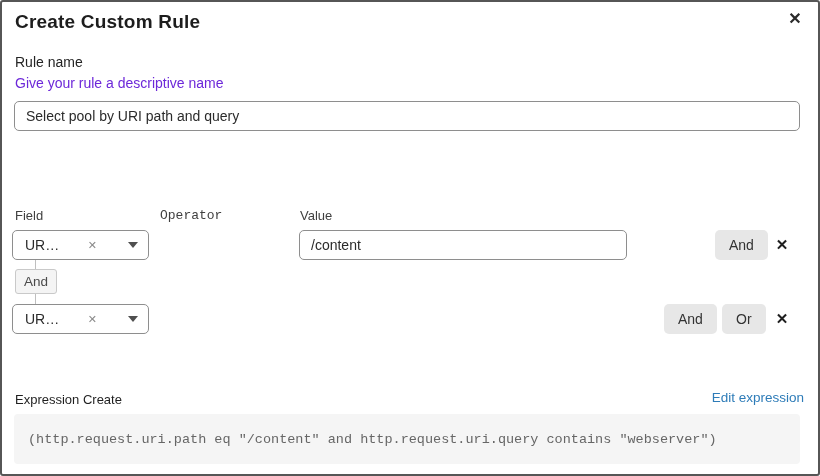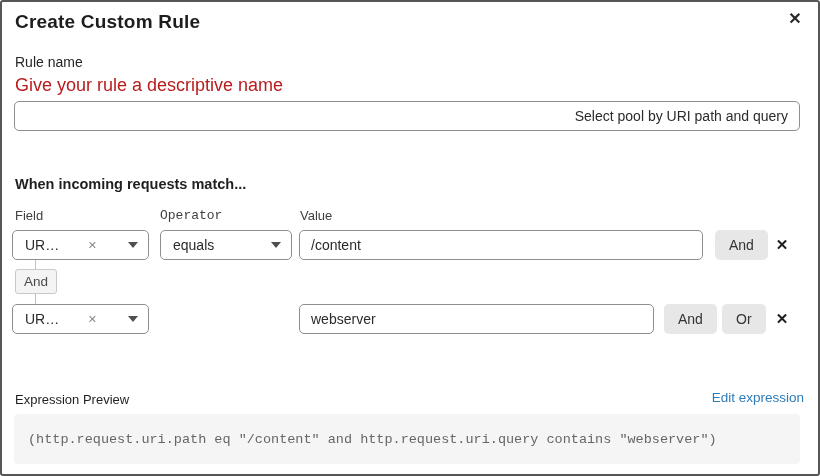--- a/index.html
+++ b/index.html
@@ -27,34 +27,34 @@
     font-size: 16px; font-weight: bold; color: #2b2b2b;
     width: 22px; height: 22px; line-height: 22px; text-align: center;
     cursor: pointer;
   }
   .section-label {
     position: absolute; left: 13px; top: 52px;
     font-size: 14px; color: #242424; text-align: center;
   }
   .help-text {
     position: absolute; left: 13px; top: 73px;
-    font-size: 18px; color: #b91c1c;
+    font-size: 14px; color: #6d28d9;
   }
   .text-input {
     position: absolute;
     height: 30px;
     border: 1px solid #8e8e8e;
     border-radius: 5px;
     font-family: "Liberation Sans", sans-serif;
     font-size: 14px; color: #2b2b2b;
     padding: 0 11px;
     background: #fff;
     outline: none;
   }
-  .name-input { left: 12px; top: 99px; width: 786px; text-align: right; }
+  .name-input { left: 12px; top: 99px; width: 786px; }
   .match-heading {
     position: absolute; left: 13px; top: 174px;
     font-size: 14.5px; font-weight: bold; color: #1f1f1f;
   }
   .col-label {
     position: absolute; top: 206px;
     font-size: 13px; color: #404040;
   }
   .col-field { left: 13px; }
   .col-operator { left: 158px; font-family: Liberation Mono, monospace; }
@@ -76,21 +76,21 @@
   .caret {
     width: 0; height: 0; flex: none;
     border-left: 5px solid transparent;
     border-right: 5px solid transparent;
     border-top: 6px solid #4f4f4f;
   }
   .row1 { top: 228px; }
   .row2 { top: 302px; }
   .field-sel  { left: 10px;  width: 137px; gap: 22px; }
   .op-sel     { left: 158px; width: 132px; }
-  .val-in-1   { left: 297px; top: 228px; width: 404px; }
+  .val-in-1   { left: 297px; top: 228px; width: 328px; }
   .val-in-2   { left: 297px; top: 302px; width: 355px; }
 
   .gray-btn {
     position: absolute; height: 30px;
     background: #e7e7e7; border: none; border-radius: 5px;
     font-family: "Liberation Sans", sans-serif;
     font-size: 14px; color: #333;
     padding: 0 14px; cursor: pointer;
   }
   .and-1 { left: 713px; top: 228px; }
@@ -146,52 +146,46 @@
 
 <div class="dialog">
 
   <div class="dialog-title">Create Custom Rule</div>
   <div class="close-btn">✕</div>
 
   <div class="section-label">Rule name</div>
   <div class="help-text">Give your rule a descriptive name</div>
   <input class="text-input name-input" value="Select pool by URI path and query" style="">
 
-  <div class="match-heading">When incoming requests match...</div>
 
   <div class="col-label col-field">Field</div>
   <div class="col-label col-operator">Operator</div>
   <div class="col-label col-value">Value</div>
 
   <div class="select-box field-sel row1">
     <span class="val">URI Path</span>
     <span class="clear-x">✕</span>
-    <span class="caret"></span>
-  </div>
-  <div class="select-box op-sel row1">
-    <span class="val">equals</span>
     <span class="caret"></span>
   </div>
   <input class="text-input val-in-1" value="/content" style="">
   <button class="gray-btn and-1">And</button>
   <div class="remove-x rm-1">✕</div>
 
   <div class="conn-line conn-a"></div>
   <div class="and-badge">And</div>
   <div class="conn-line conn-b"></div>
 
   <div class="select-box field-sel row2">
     <span class="val">URI Query St...</span>
     <span class="clear-x">✕</span>
     <span class="caret"></span>
   </div>
-  <input class="text-input val-in-2" value="webserver" style="">
   <button class="gray-btn and-2">And</button>
   <button class="gray-btn or-2">Or</button>
   <div class="remove-x rm-2">✕</div>
 
-  <div class="expr-label">Expression Preview</div>
+  <div class="expr-label">Expression Create</div>
   <a class="edit-link">Edit expression</a>
   <div class="code-block">
     <span class="code-text">(http.request.uri.path eq "/content" and http.request.uri.query contains "webserver")</span>
   </div>
 
 </div>
 
 </body></html>

